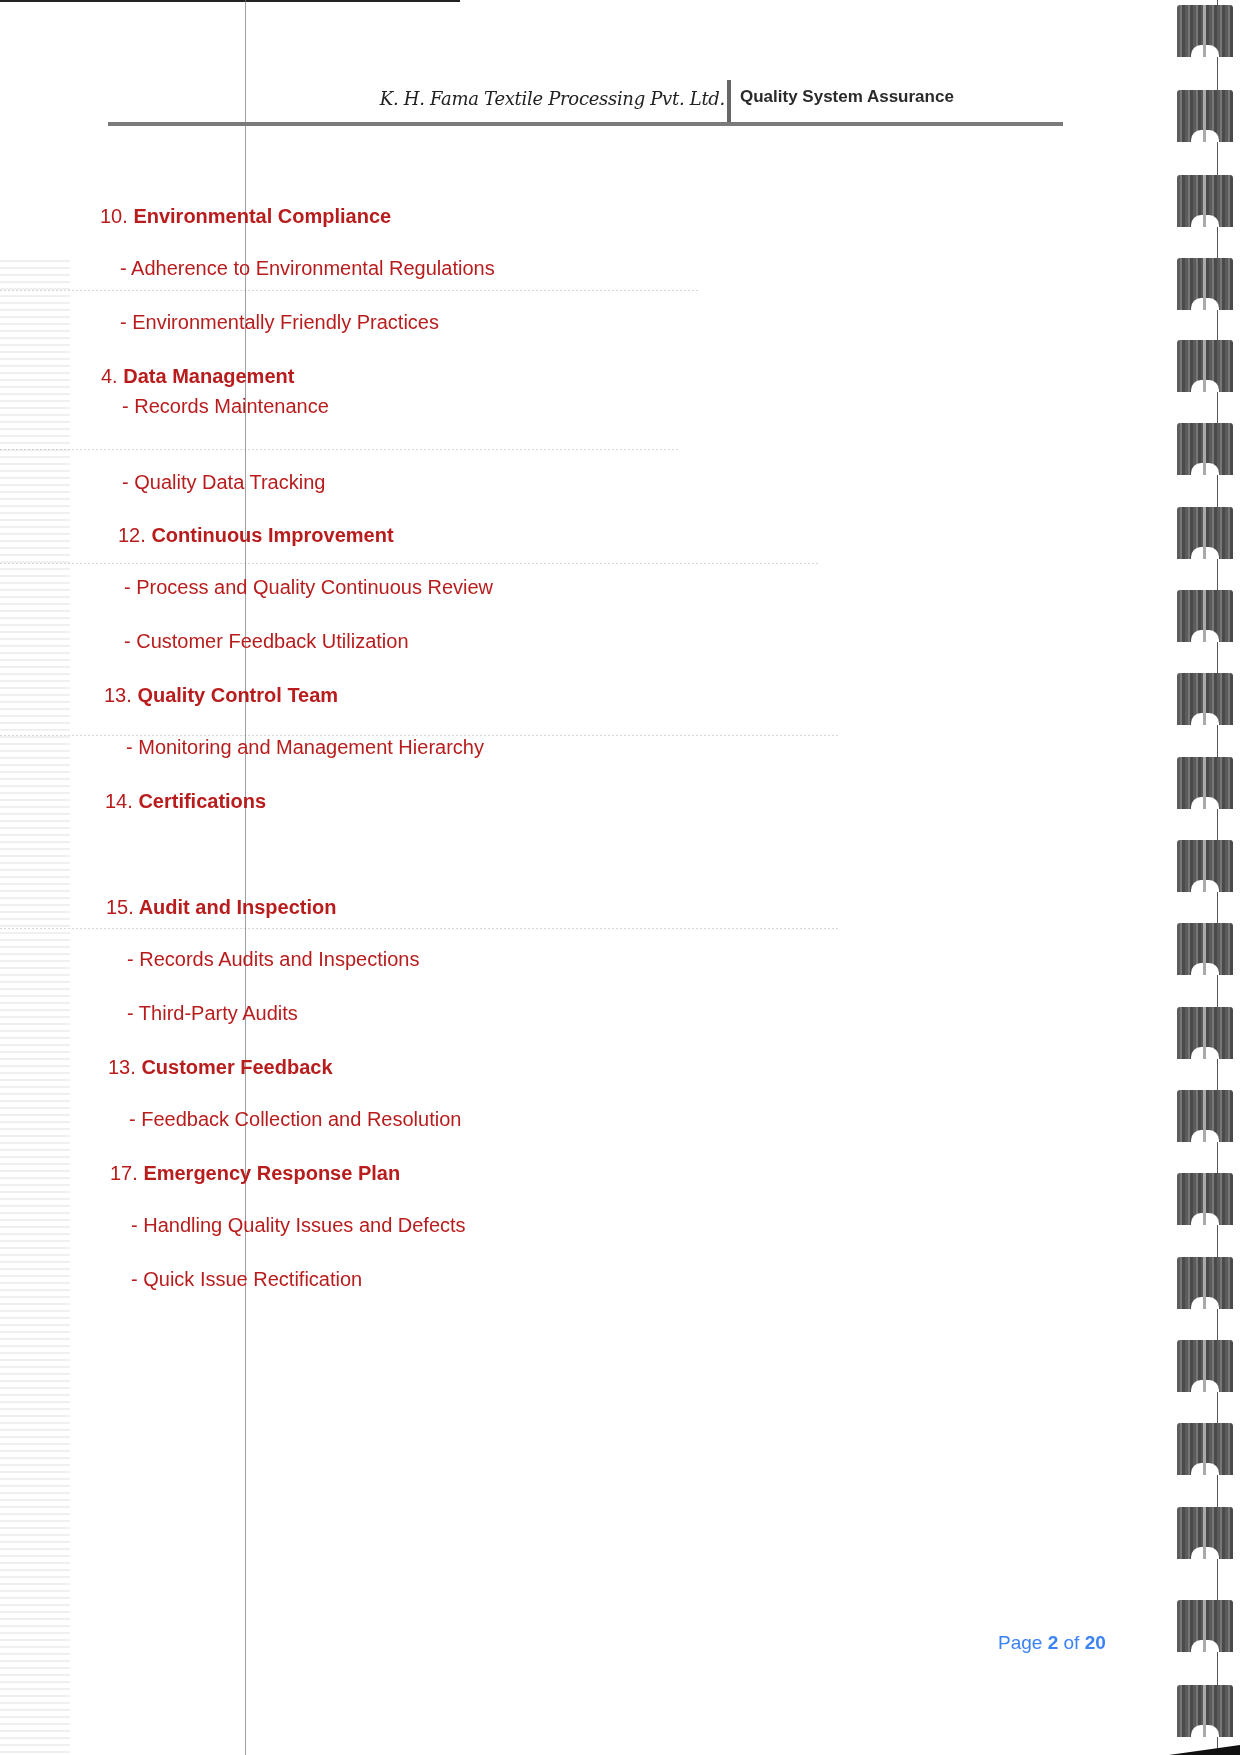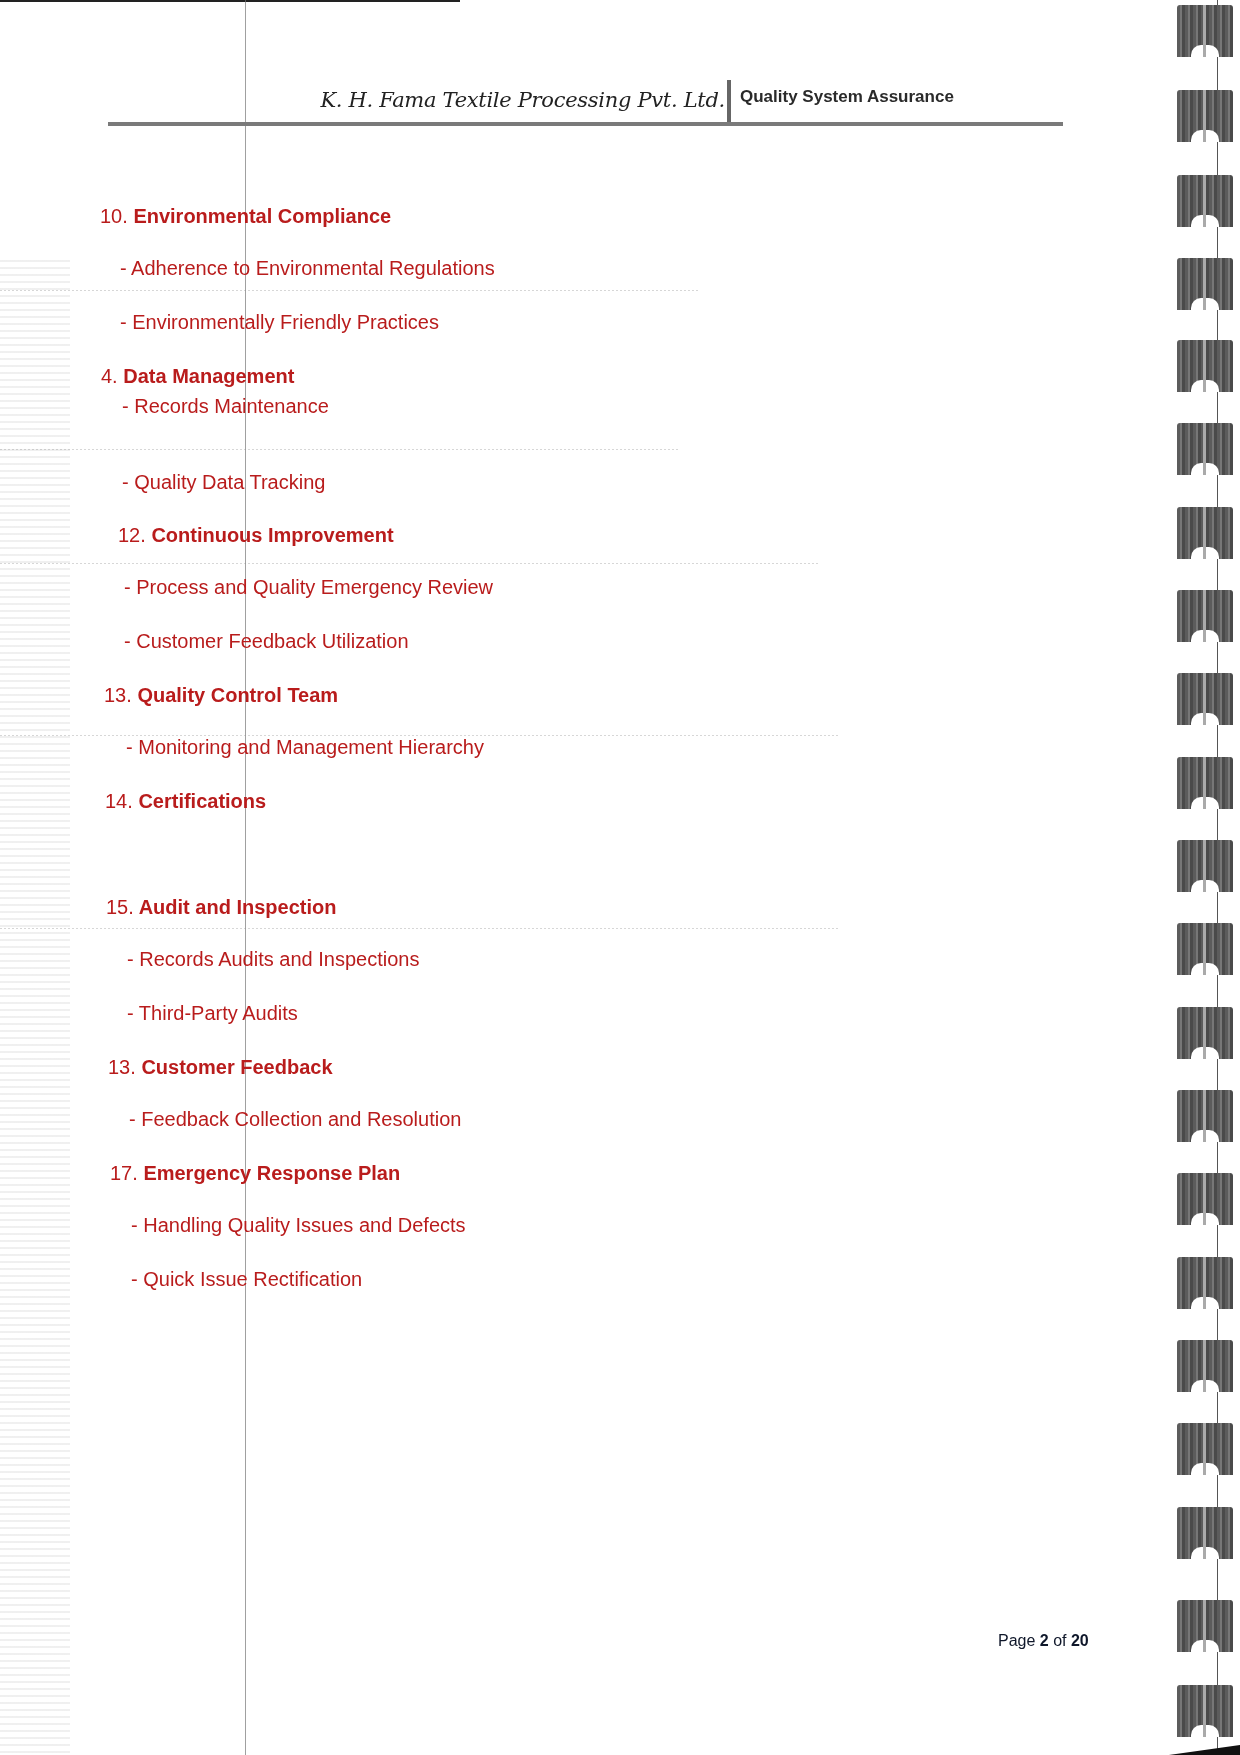--- a/index.html
+++ b/index.html
@@ -35,21 +35,21 @@
     }
 
     
     .header {
       position: absolute; left: 108px; top: 78px; width: 955px; height: 48px;
     }
     .company {
       position: absolute; right: 338px; top: 10px;
       font-family: "DejaVu Serif", "Liberation Serif", serif;
       font-style: italic;
-      font-size: 21px;
+      font-size: 18px;
       color: #222;
       letter-spacing: -0.3px;
     }
     .header-divider {
       position: absolute; left: 619px; top: 2px; width: 4px; height: 42px;
       background: #666;
     }
     .doc-title {
       position: absolute; left: 632px; top: 9px;
       font-family: "Liberation Sans", sans-serif;
@@ -75,21 +75,21 @@
     .item.section {
       font-weight: bold;
     }
     .item.section .num {
       font-weight: normal;
     }
 
     
     .footer {
       position: absolute; left: 998px; top: 1632px;
-      font-size: 16px; color: #0f172a;
+      font-size: 19px; color: #3b82f6;
     }
     .footer b { font-weight: bold; }
 
     
     .binding {
       position: absolute; left: 1165px; top: 0; width: 75px; height: 1755px;
     }
     .binding .spine {
       position: absolute; left: 52px; top: 0; width: 1px; height: 1755px;
       background: #555;
@@ -147,21 +147,21 @@
     <span class="num">4.</span>
     <span>Data Management</span>
   </div>
   <div class="item" style="left:122px;top:395px;">- Records Maintenance</div>
   <div class="item" style="left:122px;top:471px;">- Quality Data Tracking</div>
 
   <div class="item section" style="left:102px;top:524px;margin-left:16px;">
     <span class="num">12.</span>
     <span>Continuous Improvement</span>
   </div>
-  <div class="item" style="left:124px;top:576px;">- Process and Quality Emergency Review</div>
+  <div class="item" style="left:124px;top:576px;">- Process and Quality Continuous Review</div>
   <div class="item" style="left:124px;top:630px;">- Customer Feedback Utilization</div>
 
   <div class="item section" style="left:104px;top:684px;">
     <span class="num">13.</span>
     <span>Quality Control Team</span>
   </div>
   <div class="item" style="left:126px;top:736px;text-align:center;">- Monitoring and Management Hierarchy</div>
 
   <div class="item section" style="left:105px;top:790px;">
     <span class="num">14.</span>

